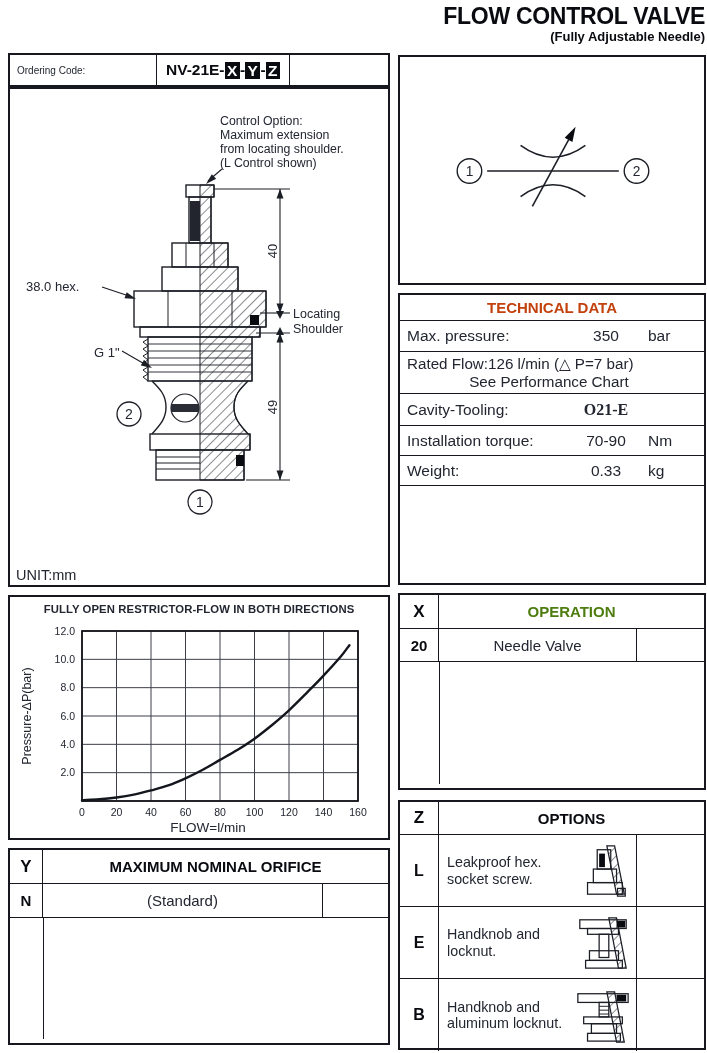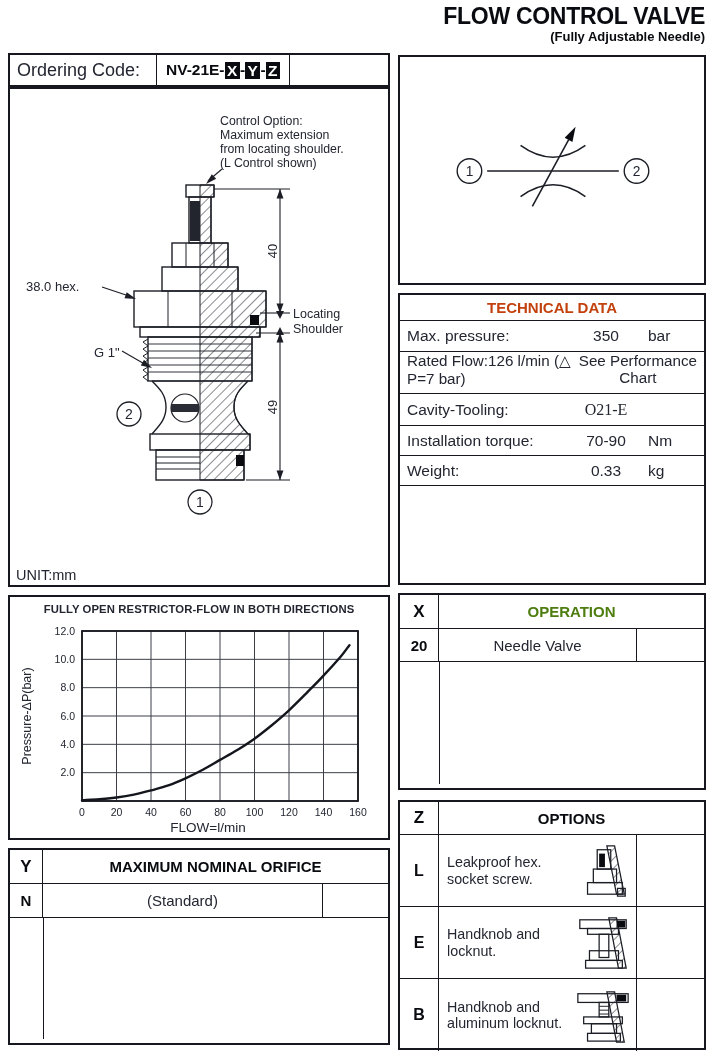--- a/index.html
+++ b/index.html
@@ -9,40 +9,40 @@
   svg{font-family:"Liberation Sans",sans-serif;display:block;}
 
   
   .hdr{position:absolute;top:3px;right:2px;text-align:right;color:#0a0b10;}
   .hdr .t1{font-size:23px;font-weight:800;letter-spacing:-.3px;line-height:26px;}
   .hdr .t2{font-size:13px;font-weight:700;line-height:15px;}
 
   
   .ocbox{left:8px;top:53px;width:382px;height:34px;display:flex;align-items:stretch;}
   .ocbox .cell{display:flex;align-items:center;box-sizing:border-box;}
-  .oc-label{width:147px;border-right:1.5px solid #17181f;padding-left:7px;font-size:18px;}
+  .oc-label{width:147px;border-right:1.5px solid #17181f;padding-left:7px;font-size:10px;}
   .oc-code{width:133px;border-right:1.5px solid #17181f;justify-content:center;
            font-size:15.5px;font-weight:700;color:#0a0b10;}
   .oc-spare{flex:1;}
   .inv{display:inline-block;background:#0a0b10;color:#fff;padding:0 2.5px;line-height:17px;}
 
   
   .trow{display:flex;align-items:stretch;box-sizing:border-box;border-bottom:1.5px solid #17181f;}
   .tcell{display:flex;align-items:center;justify-content:center;box-sizing:border-box;}
   .codecol{border-right:1.5px solid #17181f;font-weight:700;color:#0a0b10;}
   .fillrow{display:flex;box-sizing:border-box;}
 
   
   .tech-h{height:26px;justify-content:center;font-weight:700;font-size:15px;color:#c2410c;}
   .tech-r{font-size:15.5px;}
   .tech-r .lab{flex:1;padding-left:7px;display:flex;align-items:center;text-align:center;}
   .tech-r .val{width:84px;display:flex;align-items:center;justify-content:center;}
   .tech-r .unit{width:56px;display:flex;align-items:center;}
-  .serif{font-family:"Liberation Serif",serif;font-size:16px;}
-  .rated{align-items:stretch;justify-content:center;font-size:15.2px;}
+  .serif{font-family:"Liberation Serif",serif;font-size:16px;font-weight:bold;}
+  .rated{flex-direction:column;align-items:stretch;justify-content:center;font-size:15.2px;}
   .rated .l1{padding-left:7px;}
   .rated .l2{text-align:center;padding-right:6px;}
 
   .chart-title{position:absolute;top:6px;left:0;width:100%;text-align:center;
                font-size:11.3px;font-weight:600;letter-spacing:.1px;}
   .chart-xlabel{position:absolute;bottom:3px;left:60px;width:276px;text-align:center;font-size:13.5px;}
   .chart-ylabel{position:absolute;left:-58px;top:112px;width:150px;text-align:center;
                 transform:rotate(-90deg);font-size:12.5px;}
 
   .desc2{flex:1;padding-left:8px;font-size:14.3px;line-height:16.5px;display:flex;

